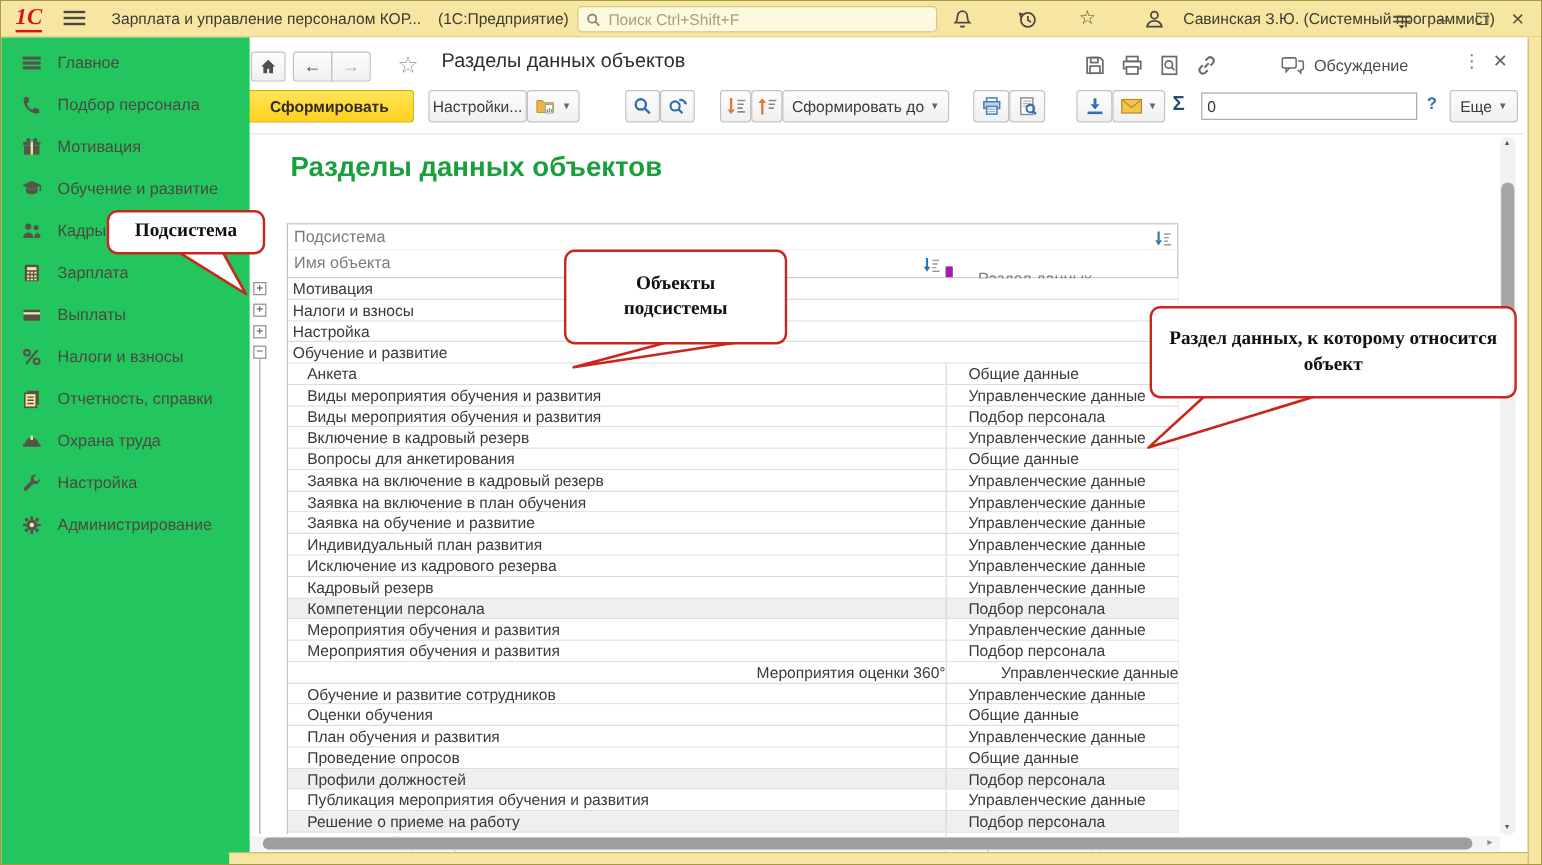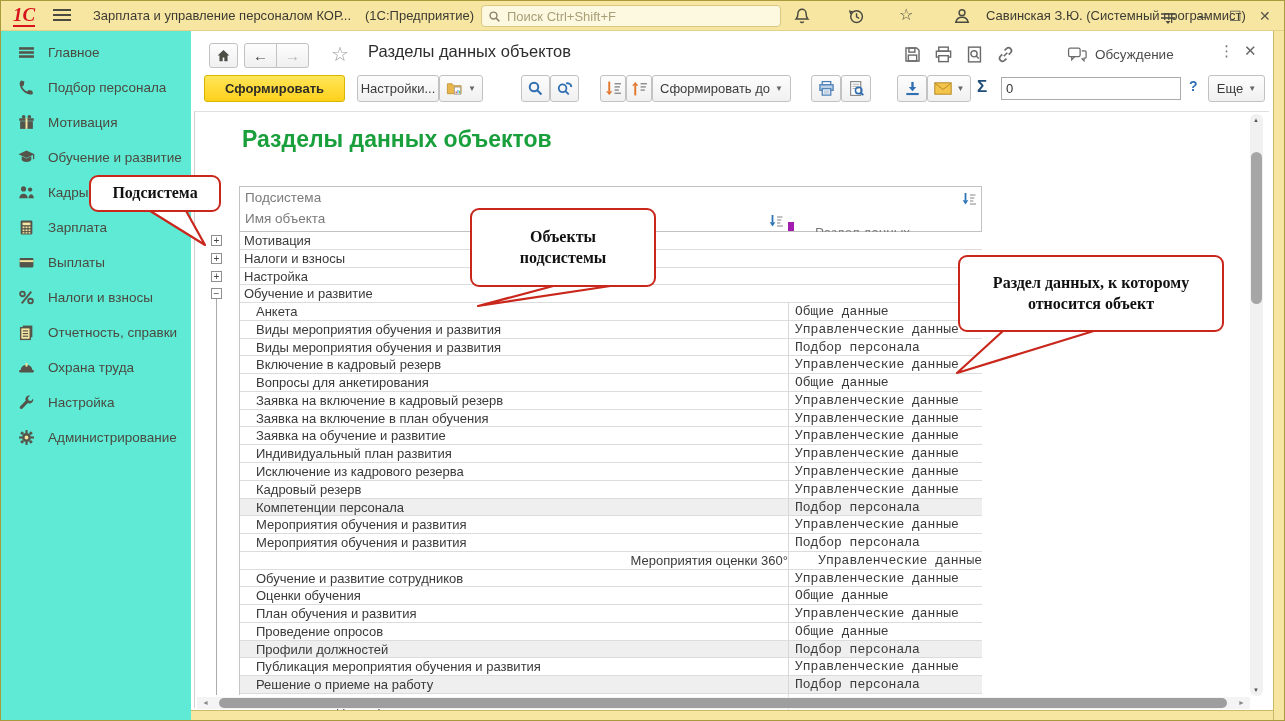--- a/index.html
+++ b/index.html
@@ -22,21 +22,21 @@
   .searchbox svg { width:13px; height:13px; margin-right:6px; flex:0 0 auto; }
   .searchbox input { border:none; background:transparent; outline:none; font-size:13px; color:#ef4444; width:100%; }
   .searchbox input::placeholder { color:#a89f77; }
   .abar-ico { top:6px; width:18px; height:18px; cursor:pointer; }
   .abar-ico svg { width:18px; height:18px; }
   .abar-star { top:4px; font-size:16px; color:#4a4a40; cursor:pointer; }
   .username { left:985px; top:7px; font-size:13px; color:#3c3b33; white-space:nowrap; cursor:pointer; }
   .winctl { top:5px; font-size:14px; color:#55544a; cursor:pointer; line-height:20px; }
 
   
-  .sidebar { position:absolute; left:0; top:30px; width:190px; height:691px; background:#5eead4; padding-top:4px; z-index:5; }
+  .sidebar { position:absolute; left:0; top:30px; width:207px; height:691px; background:#22c55e; padding-top:4px; z-index:5; }
   .side-item { display:flex; align-items:center; height:35px; padding-left:17px; cursor:pointer; }
   .side-ico { width:17px; height:17px; margin-right:13px; flex:0 0 auto; }
   .side-ico svg { width:17px; height:17px; }
   .side-label { font-size:13.5px; color:#4b4a40; white-space:nowrap; }
 
   
   .content { position:absolute; left:190px; top:30px; width:1082px; height:680px; background:#fff; }
   .content > * { position:absolute; }
 
   .btn { background:linear-gradient(#fdfdfd,#f0f0f0); border:1px solid #c2c2c2; border-radius:3px;
@@ -72,21 +72,21 @@
   .hdr1 { top:74px; padding-left:5px; }
   .hdr2 { top:96px; border-top:none; height:24px; }
   .hdr2 .hc1 { position:absolute; left:0; top:0; bottom:0; width:548px; padding-left:5px; }
   .hdr2 .hc2 { position:absolute; left:548px; top:14px; bottom:0; width:195px; padding-left:21px; border-left:6px solid #a21caf; }
   .sort-ico { position:absolute; right:4px; top:4px; width:15px; height:14px; }
   .rows { left:44px; top:120px; width:743px; height:463px; border-left:1px solid #c6c6c6; border-right:1px solid #c6c6c6; }
   .row { position:absolute; left:0; width:742px; height:17.77px; line-height:17.5px; font-size:13px;
          color:#3a3a3a; border-bottom:1px solid #dcdcdc; background:#fff; white-space:nowrap; cursor:default; }
   .row.group { padding-left:4px; }
   .row .c1 { position:absolute; left:0; top:0; bottom:0; width:548px; padding-left:16px; overflow:hidden; }
-  .row .c2 { position:absolute; left:548px; top:0; bottom:0; width:194px; padding-left:6px; border-left:1px solid #d8d8d8; overflow:hidden;font-family:Liberation Mono, monospace; }
+  .row .c2 { position:absolute; left:548px; top:0; bottom:0; width:194px; padding-left:18px; border-left:1px solid #d8d8d8; overflow:hidden; }
   .row.shaded, .row.shaded .c2 { background:#efefef; }
   .expander { position:absolute; left:16px; width:11px; height:11px; border:1px solid #8f8f8f; background:#fff;
               font-size:10px; line-height:9px; text-align:center; color:#444; cursor:pointer; }
   .treeline { left:21px; top:187px; width:1px; height:396px; background:#ababab; }
 
   
   .vscroll { left:1055px; top:2px; width:13px; height:582px; background:#f1f1f1; border-radius:6px; }
   .vthumb { position:absolute; left:1px; top:38px; width:11px; height:152px; background:#a6a6a6; border-radius:6px; cursor:pointer; }
   .varrow { position:absolute; left:3px; font-size:6px; color:#555; }
   .hscroll { left:2px; top:585px; width:1053px; height:12px; background:#f4f4f4; }
@@ -97,21 +97,21 @@
   .strip-bottom { position:absolute; left:190px; top:709px; width:1095px; height:12px; background:#f7e6a1; border-top:1px solid #cbb96a; z-index:6; }
   .strip-right { position:absolute; left:1272px; top:30px; width:13px; height:691px; background:#f7e6a1; border-left:1px solid #cbb96a; z-index:6; }
 
   
   .tails { position:absolute; left:0; top:0; width:1285px; height:721px; z-index:40; pointer-events:none; }
   .callout { position:absolute; background:#fff; border:2.5px solid #c9271c; border-radius:9px; z-index:41;
              display:flex; align-items:center; justify-content:center; text-align:center;
              font-family:"Liberation Serif", serif; font-weight:bold; font-size:16px; color:#111; line-height:1.3; }
   .co1 { left:88px; top:174px; width:132px; height:37px; }
   .co2 { left:469px; top:207px; width:186px; height:79px; padding:0 26px; }
-  .co3 { left:957px; top:254px; width:266px; height:77px; padding:0 14px; }
+  .co3 { left:957px; top:254px; width:306px; height:77px; padding:0 14px; }
 </style>
 </head>
 <body>
 
 <div class="window">
 
   <header class="appbar">
     <div class="logo">1С</div>
     <div class="hamburger">
         <i></i>

